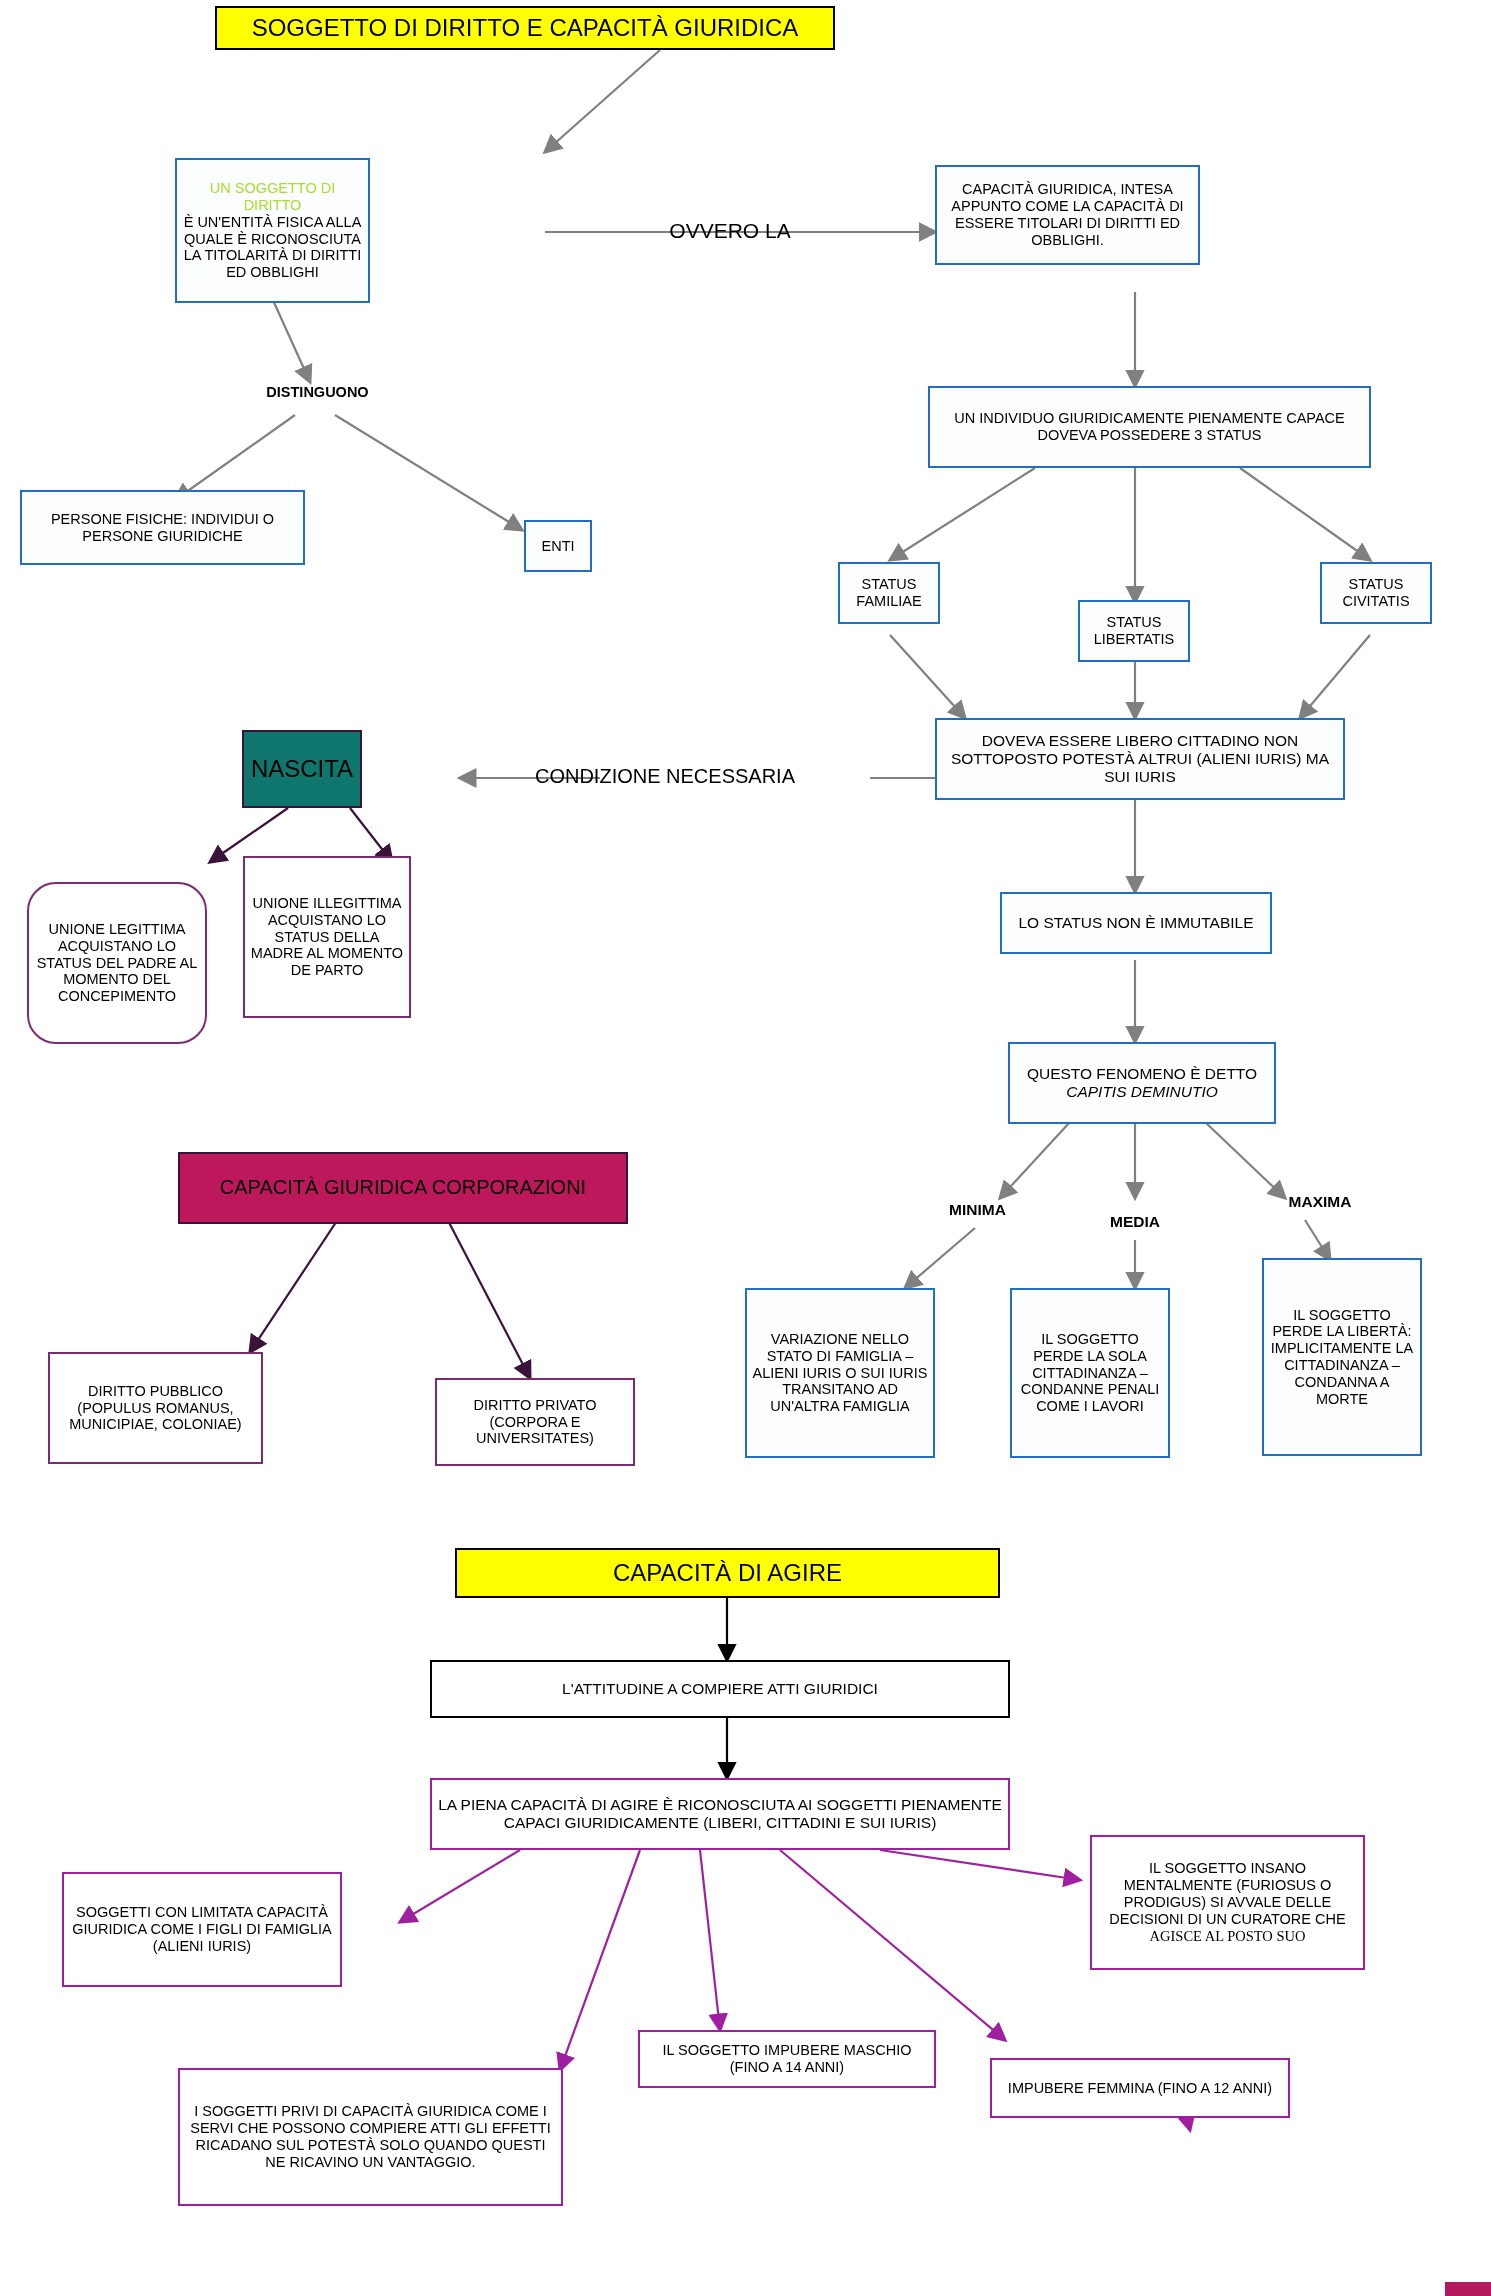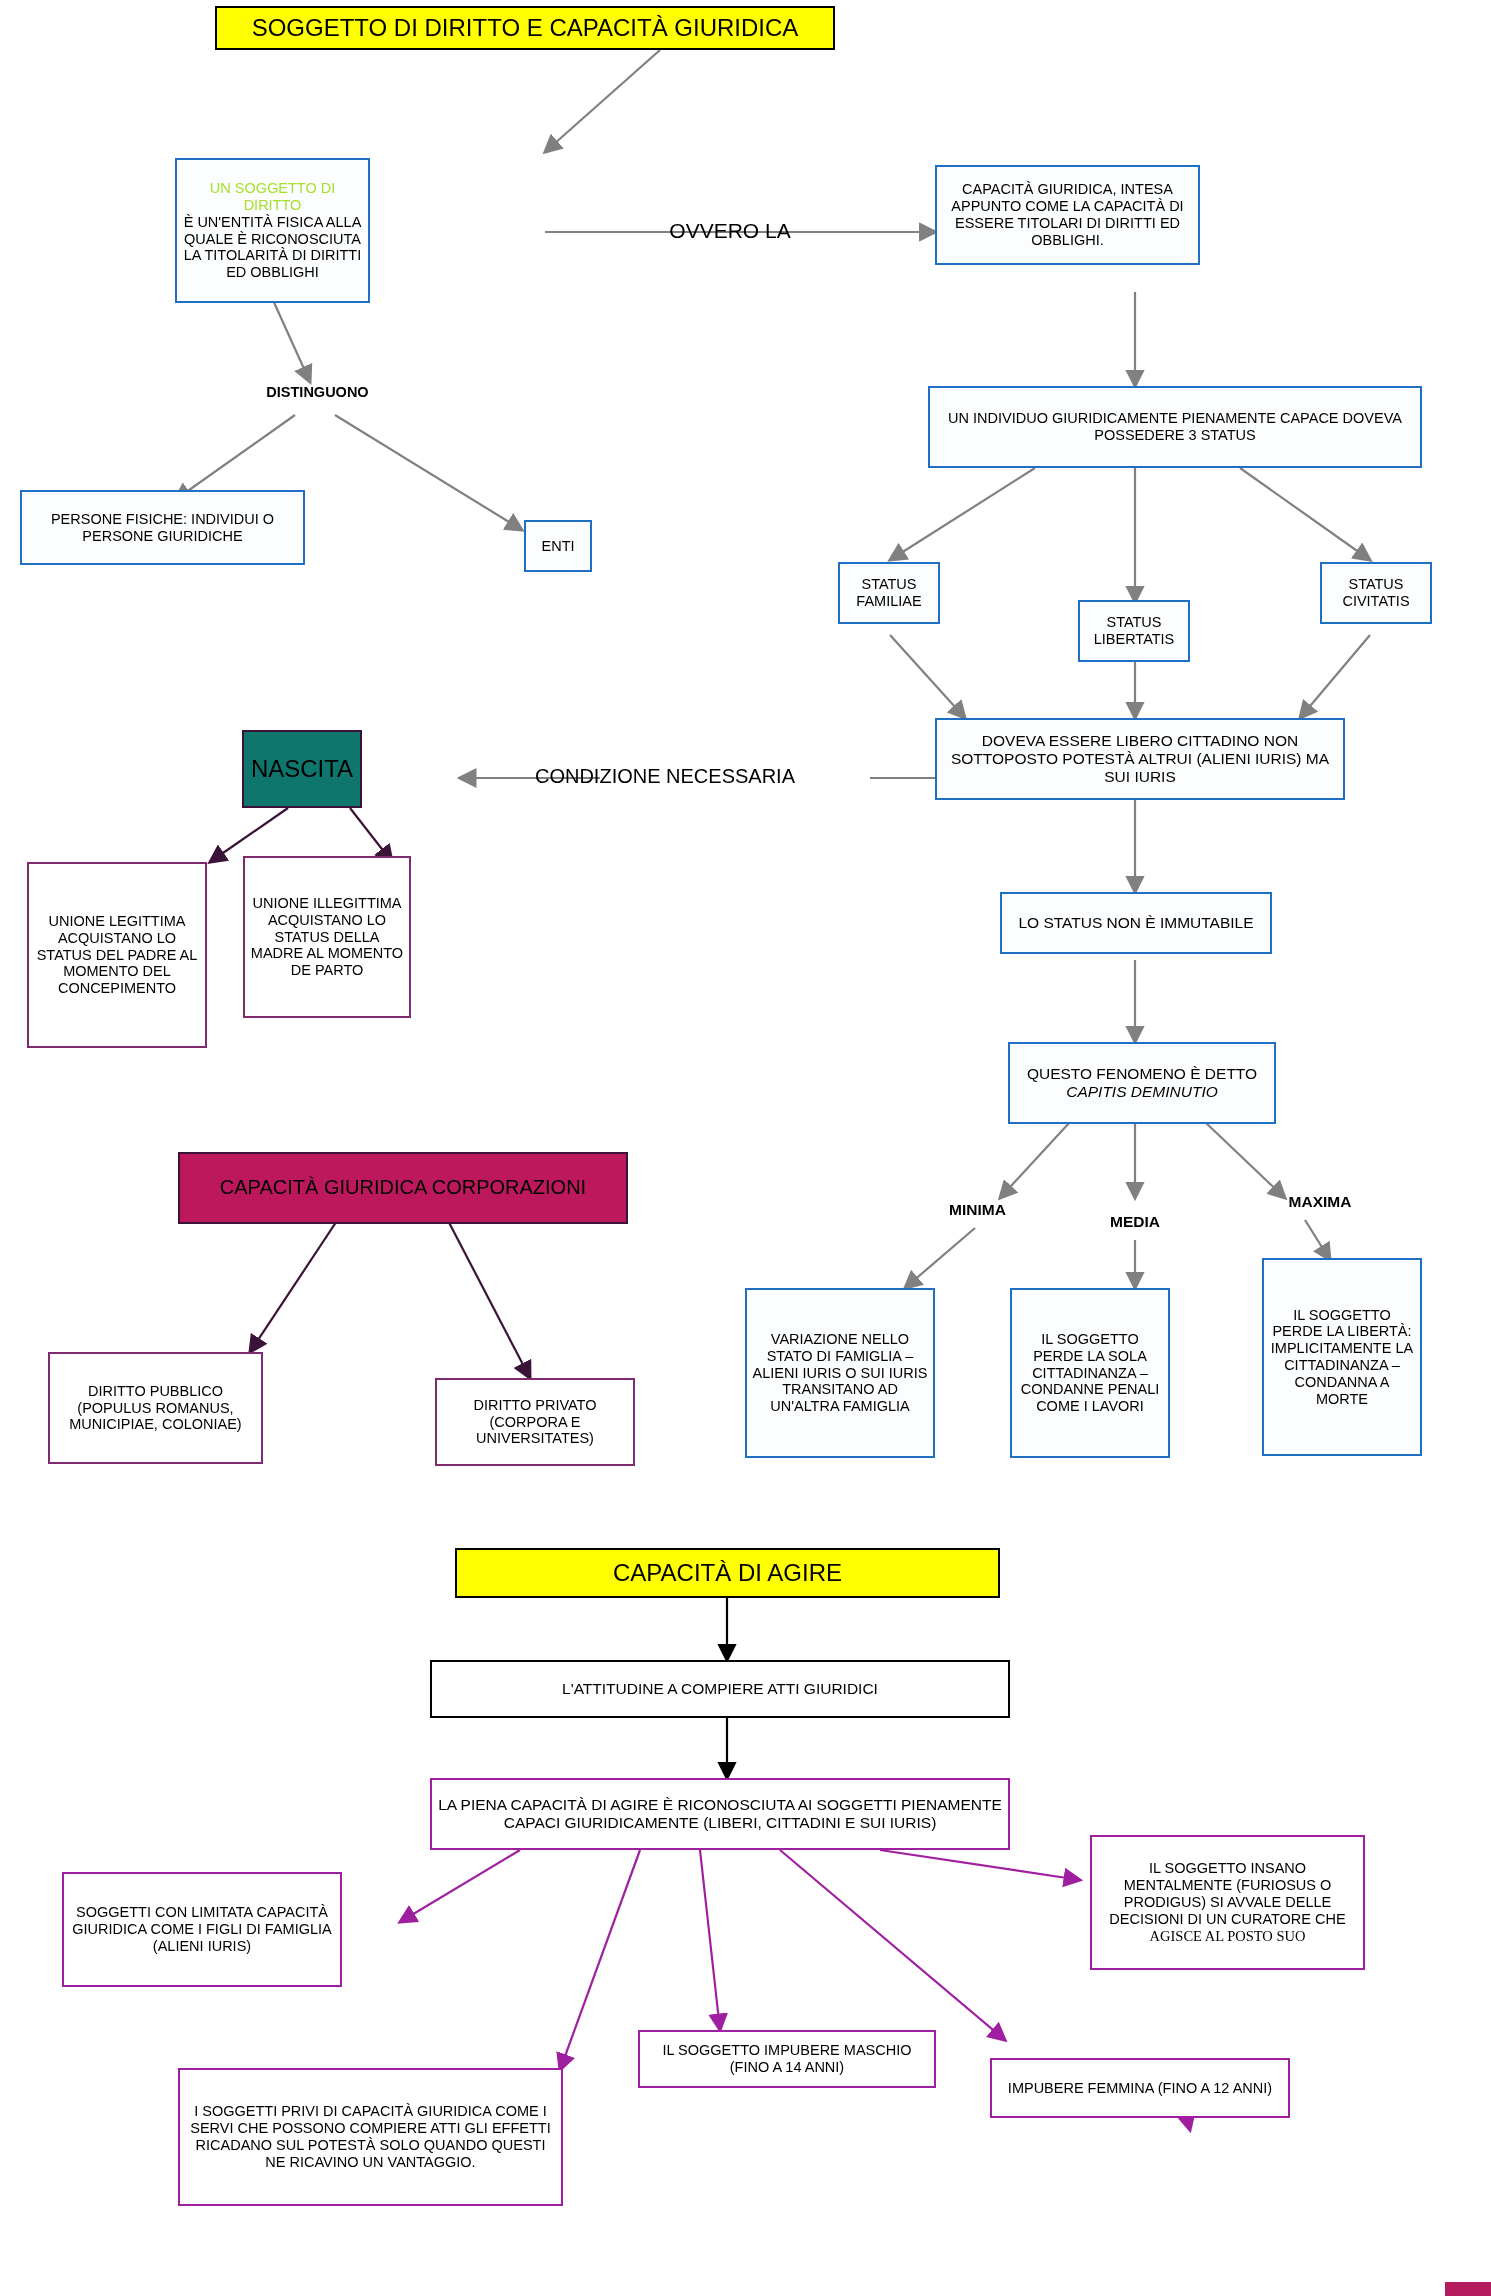--- a/index.html
+++ b/index.html
@@ -126,21 +126,21 @@
   </div>
 
   <div class="node b-blue t14" style="left:20px;top:490px;width:285px;height:75px;">
     <span>PERSONE FISICHE: INDIVIDUI O PERSONE GIURIDICHE</span>
   </div>
 
   <div class="node b-blue t14" style="left:524px;top:520px;width:68px;height:52px;">
     <span>ENTI</span>
   </div>
 
-  <div class="node b-blue t14" style="left:928px;top:386px;width:494px;height:82px;">
+  <div class="node b-blue t14" style="left:928px;top:386px;width:443px;height:82px;">
     <span>UN INDIVIDUO GIURIDICAMENTE PIENAMENTE CAPACE DOVEVA POSSEDERE 3 STATUS</span>
   </div>
 
   <div class="node b-blue t14" style="left:838px;top:562px;width:102px;height:62px;">
     <span>STATUS FAMILIAE</span>
   </div>
   <div class="node b-blue t14" style="left:1078px;top:600px;width:112px;height:62px;">
     <span>STATUS LIBERTATIS</span>
   </div>
   <div class="node b-blue t14" style="left:1320px;top:562px;width:112px;height:62px;">
@@ -152,21 +152,21 @@
   </div>
 
   <div class="node plain t18" style="left:455px;top:760px;width:420px;height:34px;">
     <span>CONDIZIONE NECESSARIA</span>
   </div>
 
   <div class="node f-green t24" style="left:242px;top:730px;width:120px;height:78px;">
     <span>NASCITA</span>
   </div>
 
-  <div class="node b-purple t14" style="left:27px;top:862px;width:180px;height:186px;">
+  <div class="node b-purple t14" style="left:27px;top:882px;width:180px;height:162px;border-radius:29px;">
     <span>UNIONE LEGITTIMA ACQUISTANO LO STATUS DEL PADRE AL MOMENTO DEL CONCEPIMENTO</span>
   </div>
   <div class="node b-purple t14" style="left:243px;top:856px;width:168px;height:162px;">
     <span>UNIONE ILLEGITTIMA ACQUISTANO LO STATUS DELLA MADRE AL MOMENTO DE PARTO</span>
   </div>
 
   <div class="node b-blue t15" style="left:1000px;top:892px;width:272px;height:62px;">
     <span>LO STATUS NON È IMMUTABILE</span>
   </div>
 

